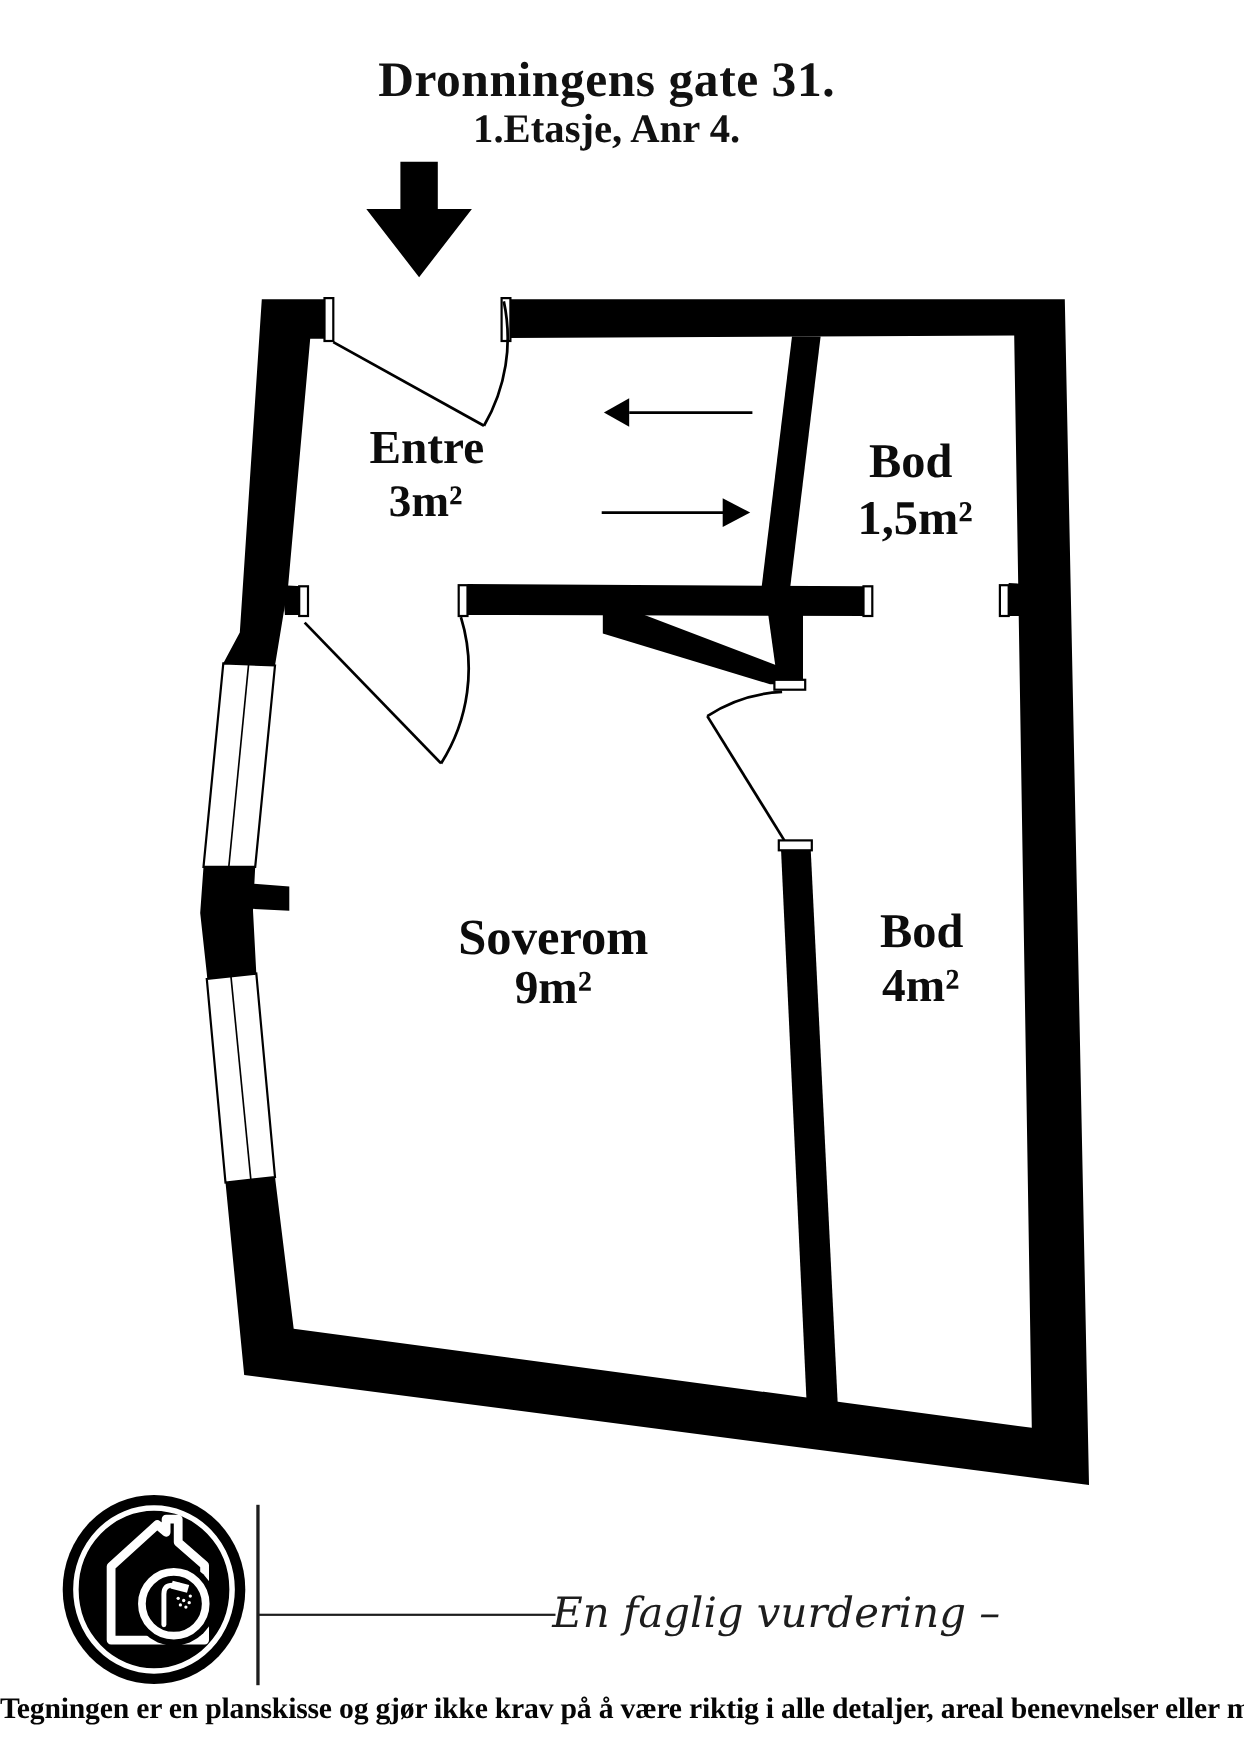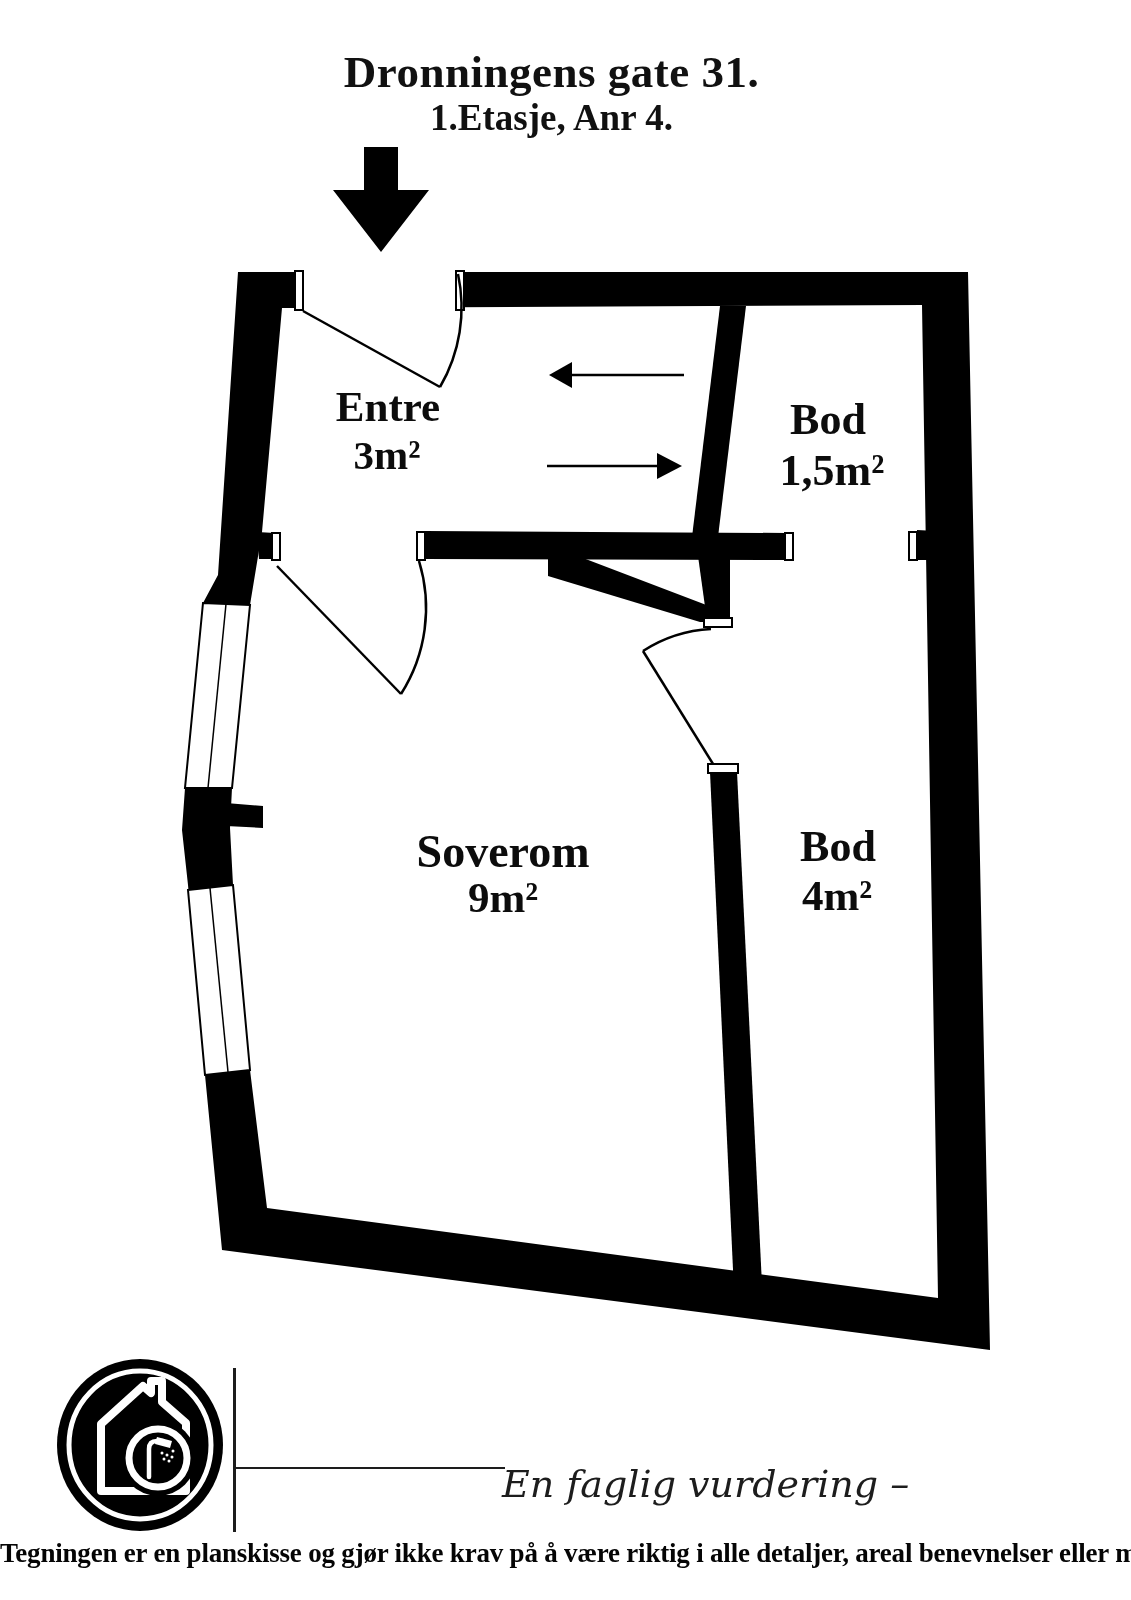--- a/index.html
+++ b/index.html
@@ -7,21 +7,21 @@
         font-family:"Liberation Serif",serif;color:#111;text-decoration:underline;}
   .title-wrap{position:absolute;top:46px;left:0;width:1131px;text-align:center;transform:translateX(-14px);}
   .title-line1{font-size:45px;font-weight:bold;letter-spacing:.5px;}
   .title-line2{font-size:37px;font-weight:bold;margin-top:-2px;}
   svg.plan{position:absolute;left:0;top:0;}
   .room-label{font-family:"Liberation Serif",serif;font-weight:bold;fill:#0c0c0c;text-anchor:middle;}
   .company{position:absolute;left:258px;top:1400px;width:480px;
            font-family:"Liberation Sans",sans-serif;font-weight:400;font-size:38px;
            letter-spacing:1px;word-spacing:9px;color:#1c1c1c;white-space:nowrap;}
   .tagline{position:absolute;left:502px;top:1444px;width:240px;
-           font-family:"DejaVu Serif",serif;font-style:italic;font-size:38px;color:#1d1d1d;white-space:nowrap;margin-top:18px;}
+           font-family:"DejaVu Serif",serif;font-style:italic;font-size:38px;color:#1d1d1d;white-space:nowrap;}
   .tagline-rule{position:absolute;left:234px;top:1467px;width:271px;height:0;border-top:2.5px solid #1d1d1d;}
   .logo-divider{position:absolute;left:233px;top:1368px;width:2.5px;height:164px;background:#1d1d1d;}
   .disclaimer{position:absolute;left:0;top:1538px;width:1131px;text-align:center;
               font-family:"Liberation Serif",serif;font-weight:bold;font-size:27px;
               letter-spacing:-0.2px;white-space:nowrap;color:#050505;}
 </style>
 </head>
 <body>
 
 <div id="page">

